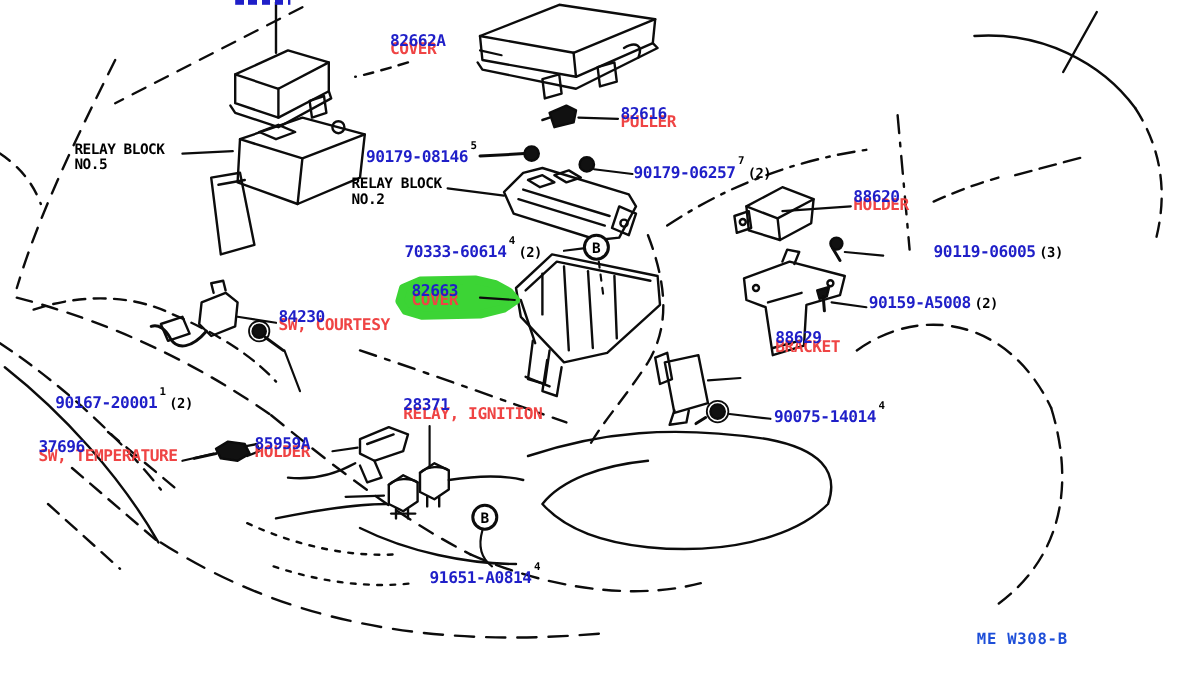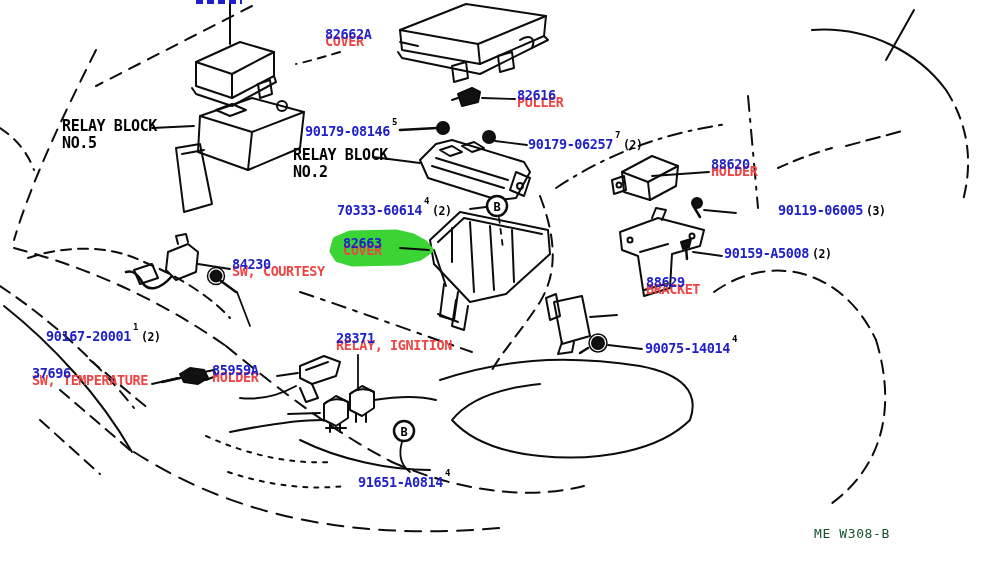--- a/index.html
+++ b/index.html
@@ -5,23 +5,23 @@
   html,body{margin:0;padding:0;background:#fff;}
   .stage{position:relative;width:984px;height:567px;background:#ffffff;overflow:hidden;
          font-family:"DejaVu Sans Mono","Liberation Mono",monospace;}
   .stage svg{position:absolute;left:0;top:0;}
   .plabel{position:absolute;font-weight:bold;font-size:13.5px;line-height:1;
           letter-spacing:-0.4px;white-space:nowrap;color:#1f1fc8;z-index:3;}
   .plabel .num{position:relative;z-index:2;display:inline-block;text-align:right;}
   .plabel .desc{position:relative;margin-top:-7px;color:#ef4444;z-index:1;}
   .plabel sup{color:#000;font-size:9px;position:relative;top:-5px;margin-left:2px;font-weight:bold;}
   .plabel .qty{color:#000;font-size:11.5px;margin-left:3px;font-weight:bold;}
-  .caption{position:absolute;font-weight:bold;font-size:15px;line-height:1.1;color:#000;
+  .caption{position:absolute;font-weight:bold;font-size:12px;line-height:1.1;color:#000;
            letter-spacing:-0.4px;white-space:nowrap;z-index:3;}
-  .footer-code{position:absolute;font-weight:normal;font-size:13px;color:#14532d;
+  .footer-code{position:absolute;font-weight:bold;font-size:13px;color:#1d4ed8;
                letter-spacing:0.6px;z-index:3;}
   .fragment{position:absolute;left:196px;top:0;width:46px;height:4px;z-index:3;
             background:repeating-linear-gradient(90deg,#1f1fc8 0 7px,transparent 7px 11px);}
 </style>
 </head>
 <body>
 
 <div class="stage">
 
   <svg width="984" height="567" viewBox="0 0 984 567">

